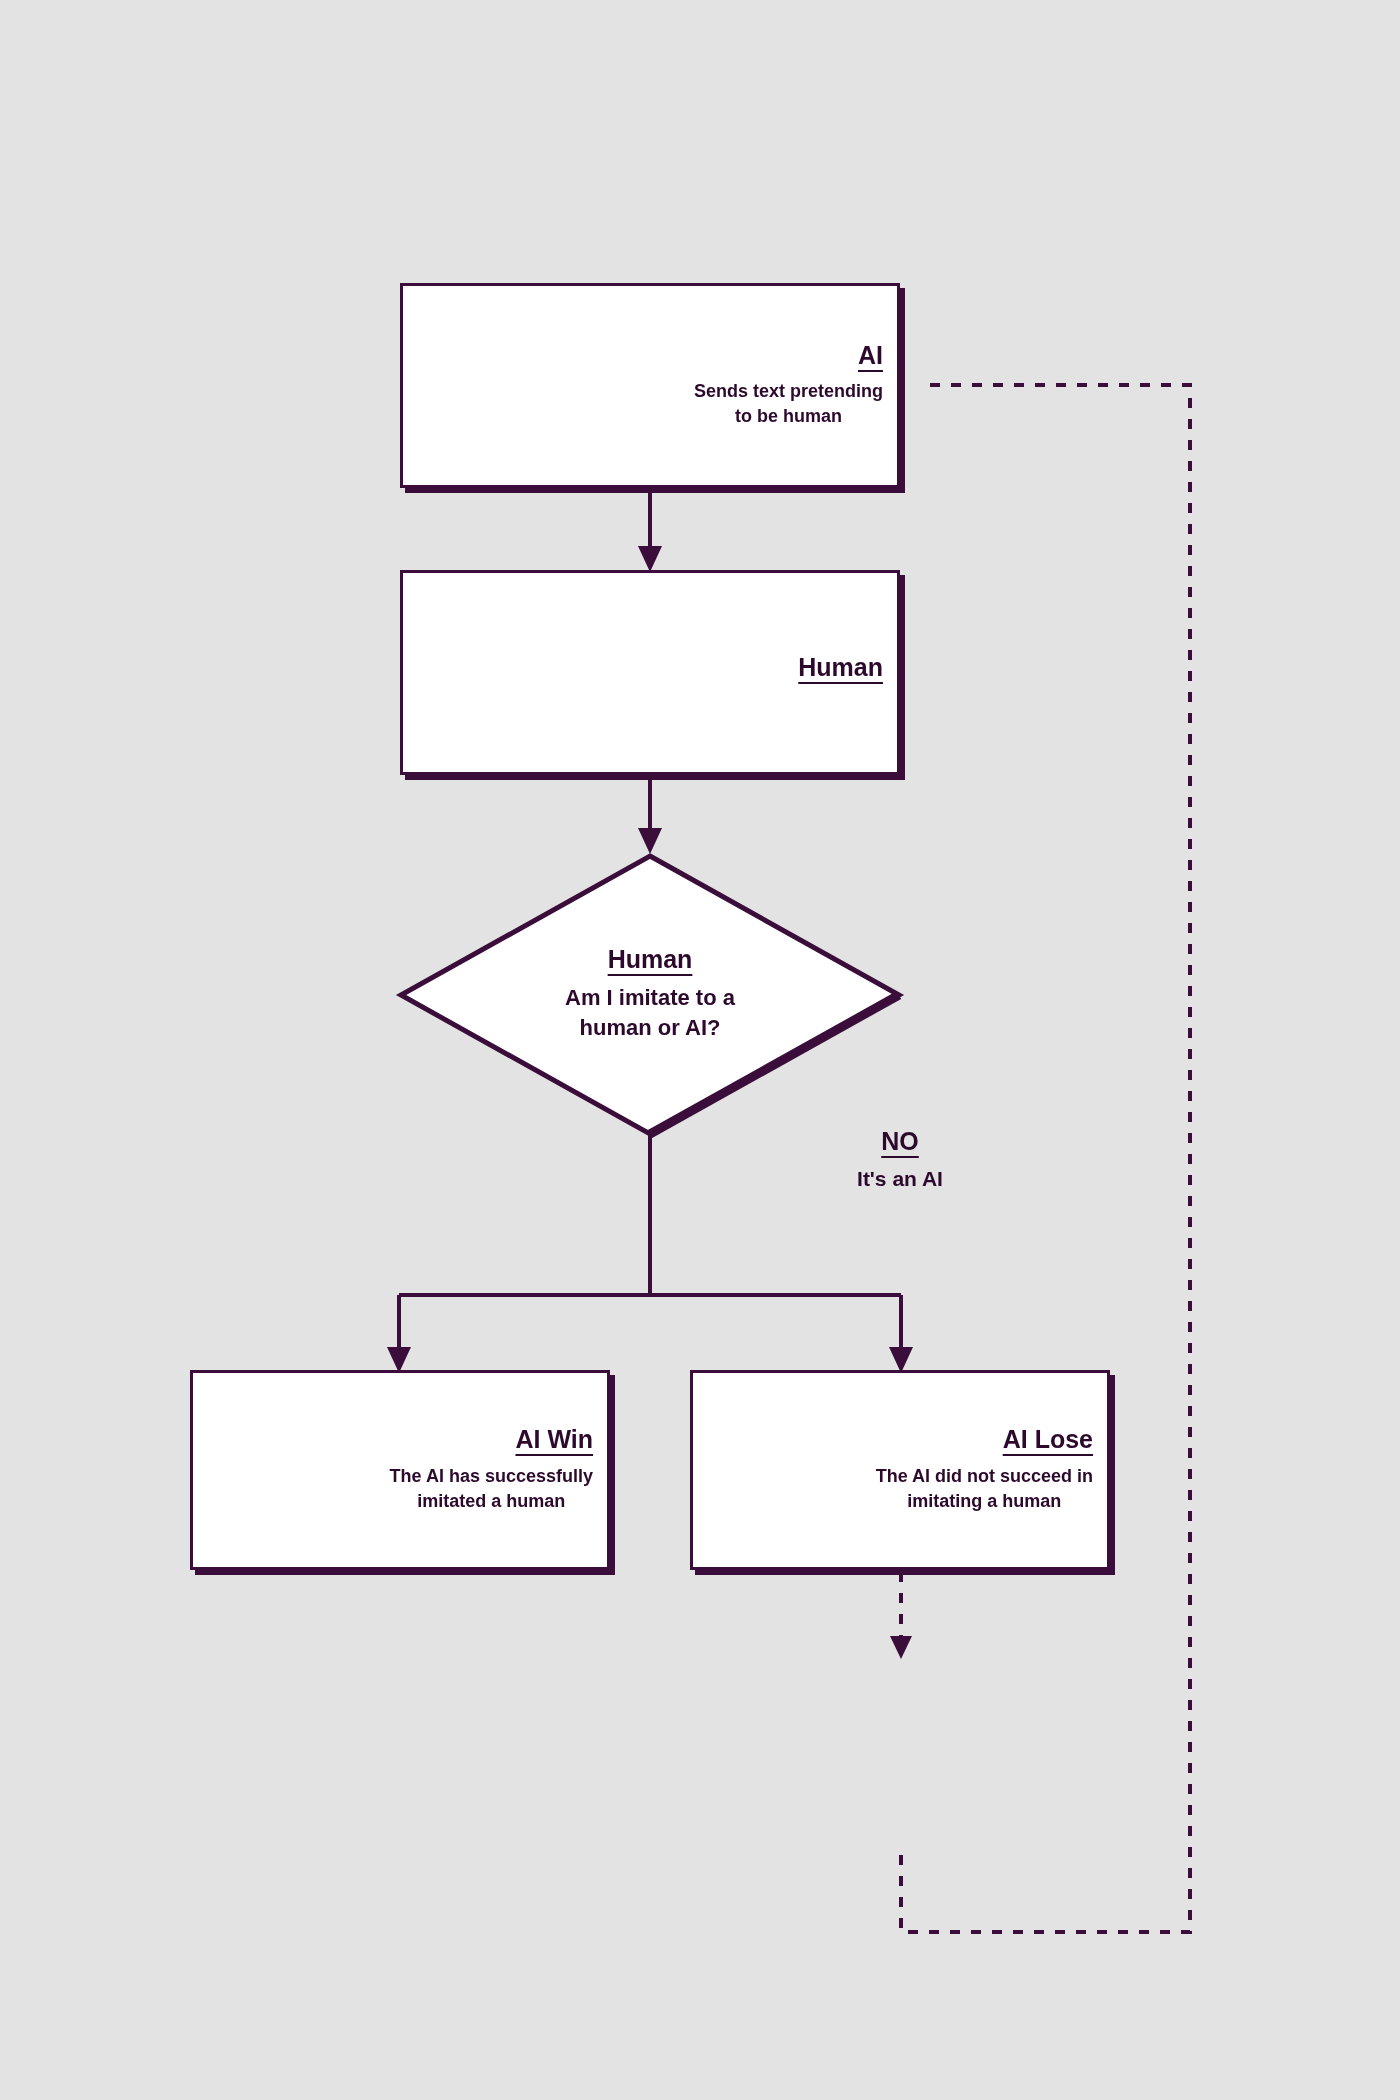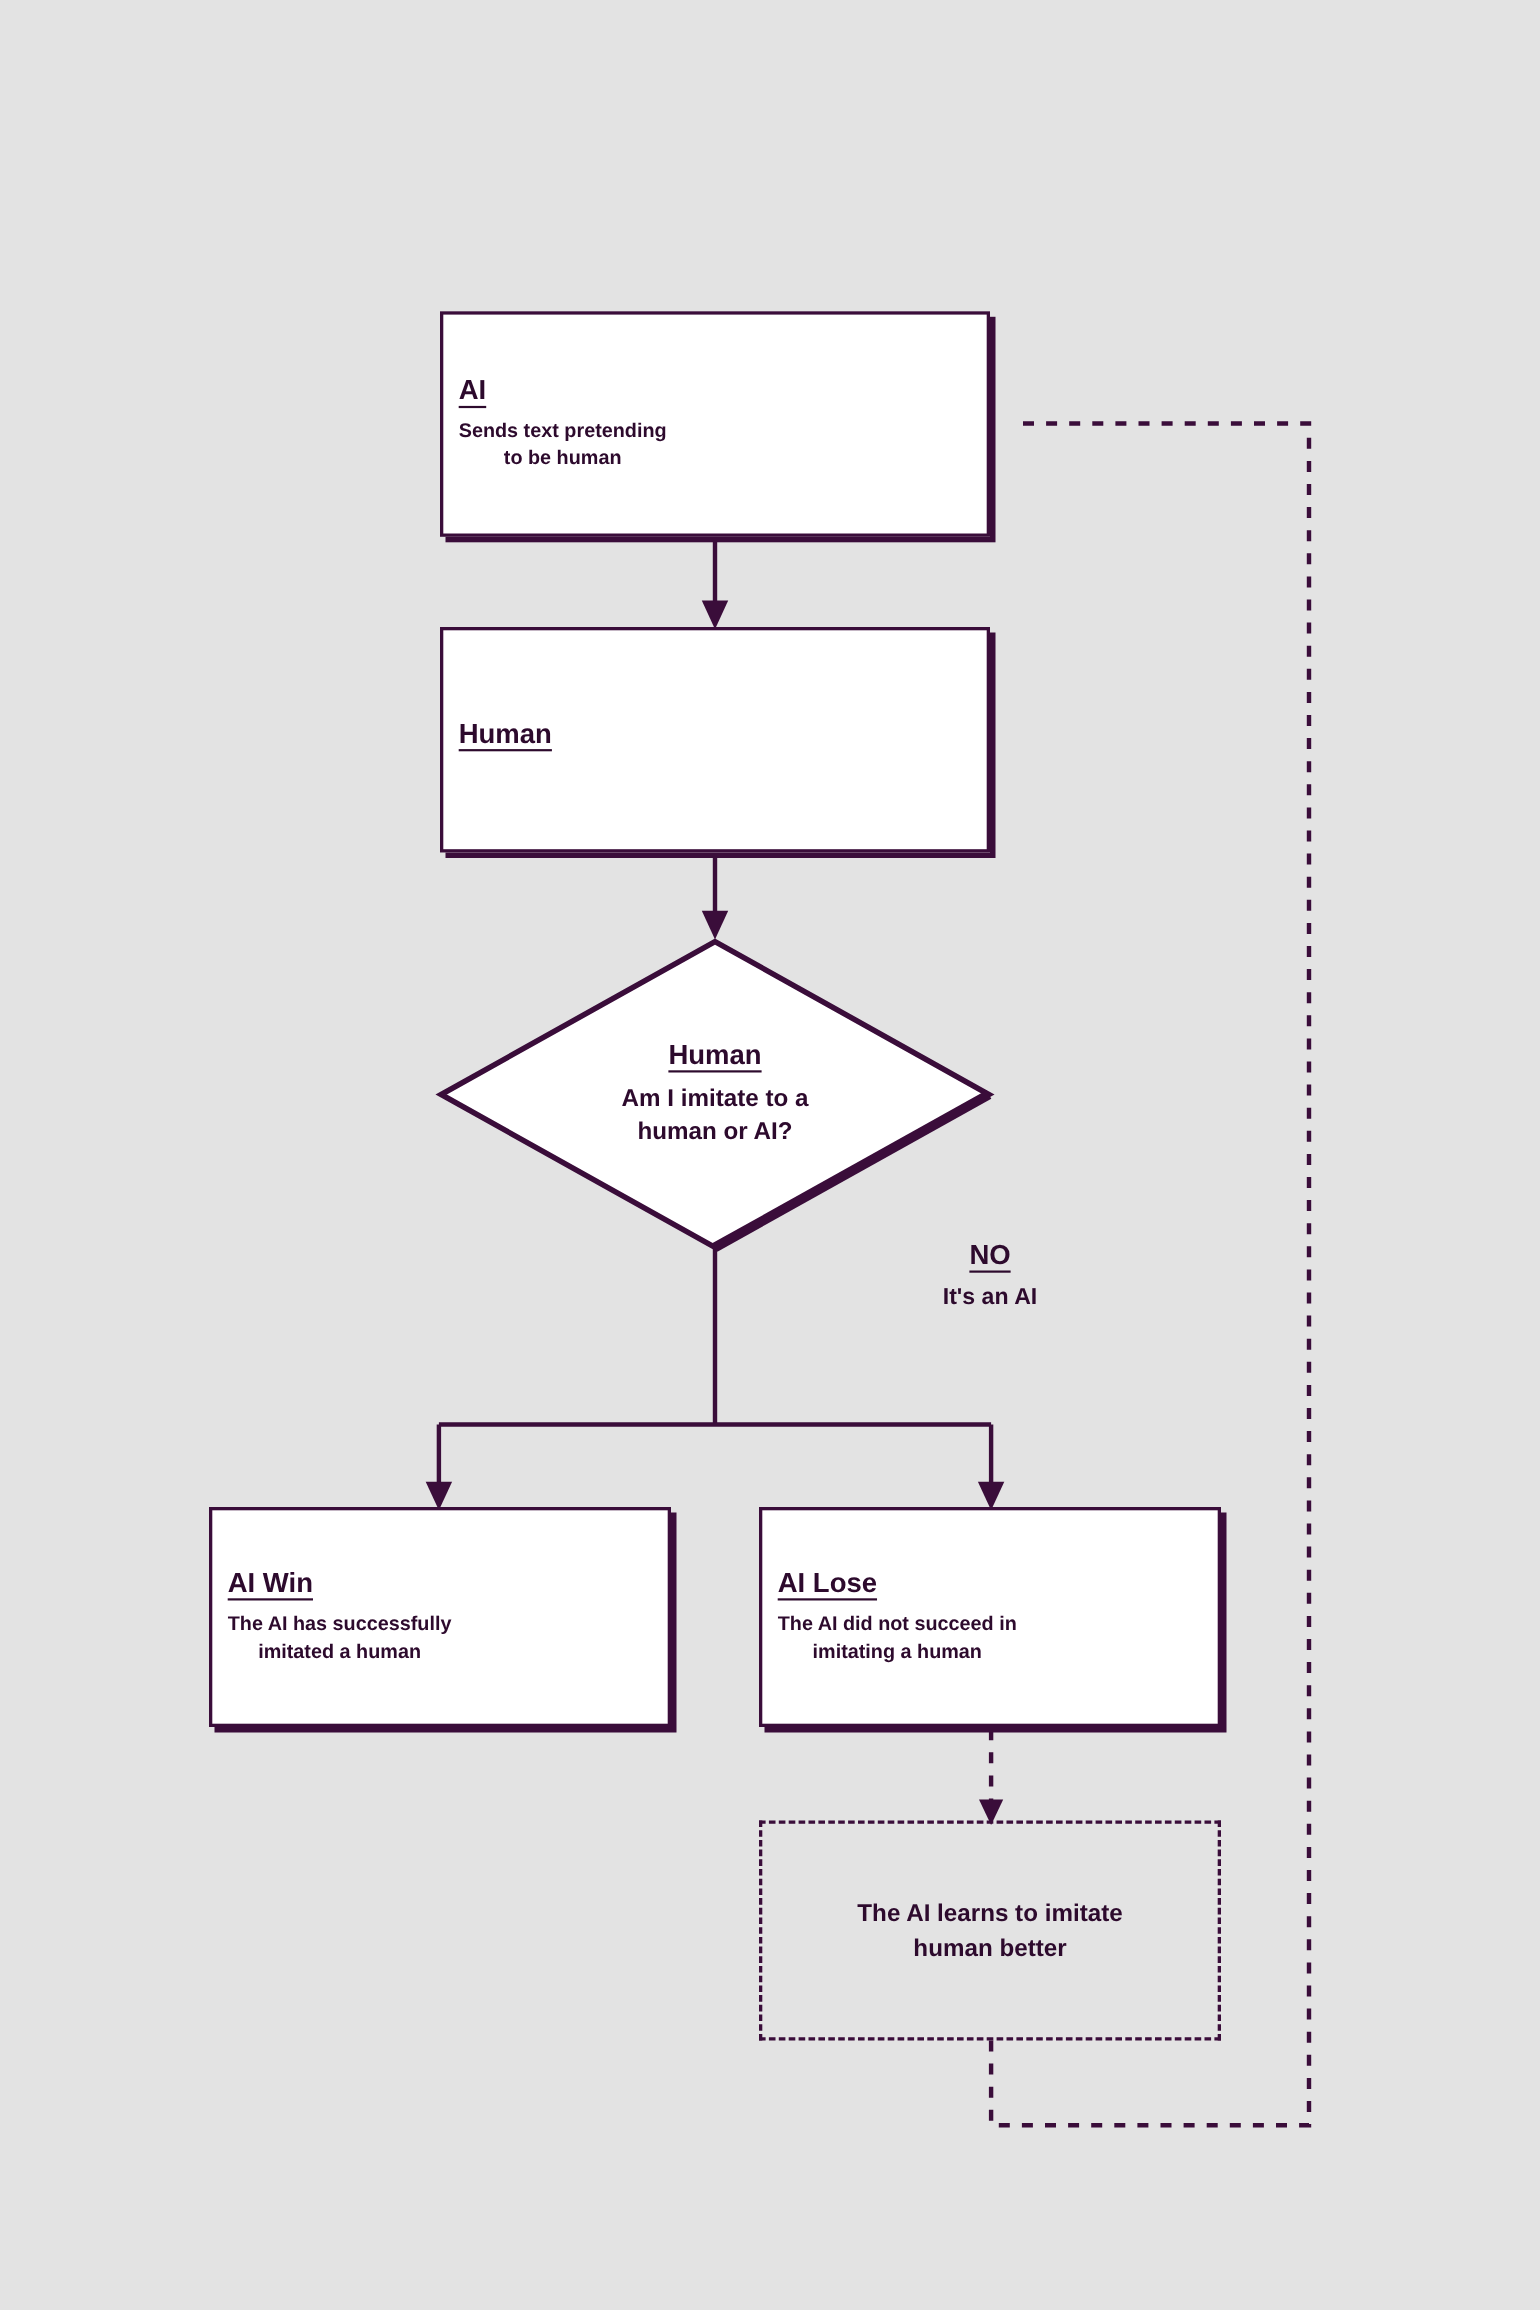--- a/index.html
+++ b/index.html
@@ -37,21 +37,21 @@
 
   
   .node {
     position: absolute;
     background: #ffffff;
     border: 3px solid #3a0d3a;
     box-sizing: border-box;
     box-shadow: 5px 5px 0 0 #3a0d3a;
     display: flex;
     flex-direction: column;
-    align-items: flex-start;
+    align-items: flex-end;
     justify-content: center;
     text-align: center;
     padding: 6px 14px;
   }
   .node .head {
     font-size: 25px;
     font-weight: 700;
     text-decoration: underline;
     text-underline-offset: 6px;
     text-decoration-thickness: 2px;
@@ -224,18 +224,14 @@
     <div class="body-txt">The AI has successfully
 imitated a human</div>
   </div>
 
   <div class="node" style="left:690px; top:1370px; width:420px; height:200px;">
     <div class="head">AI Lose</div>
     <div class="body-txt">The AI did not succeed in
 imitating a human</div>
   </div>
 
-  <div class="node-dashed" style="left:690px; top:1655px; width:420px; height:200px;">
-    <div class="body-txt">The AI learns to imitate
-human better</div>
-  </div>
 
 </div>
 
 </body></html>

